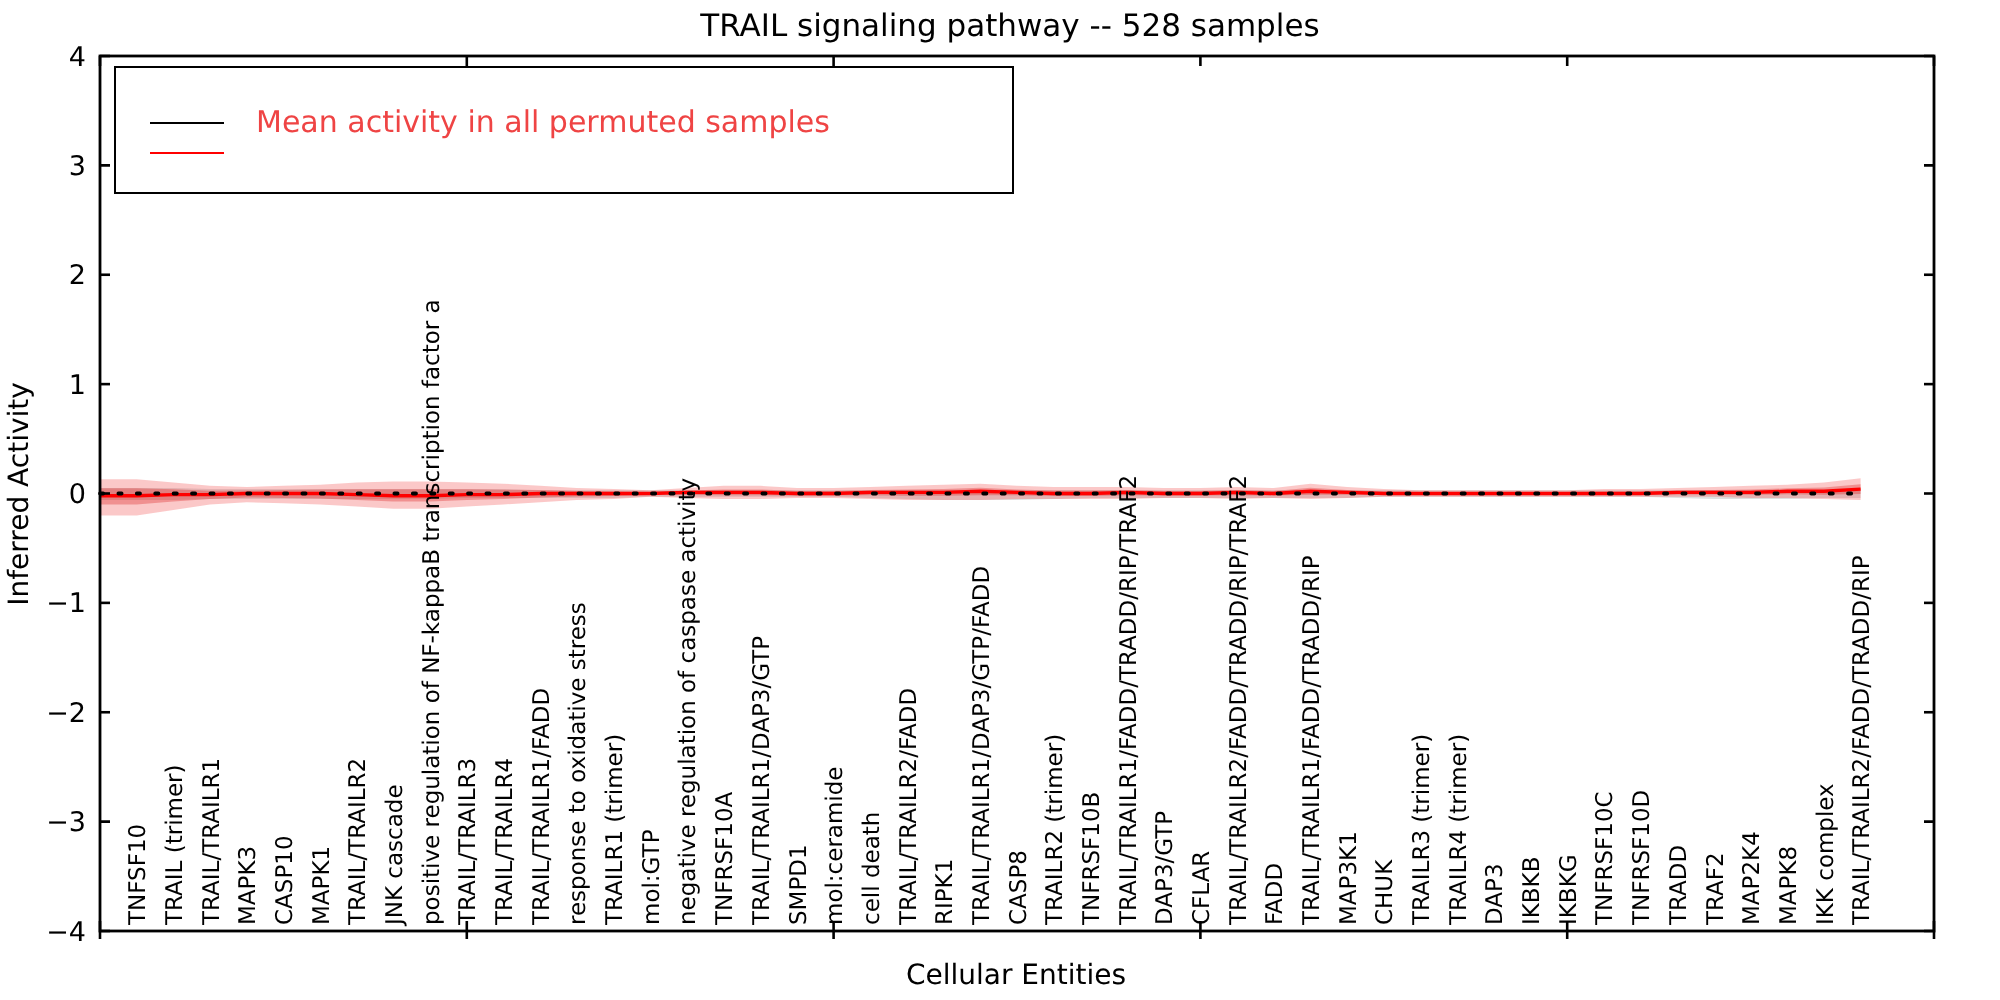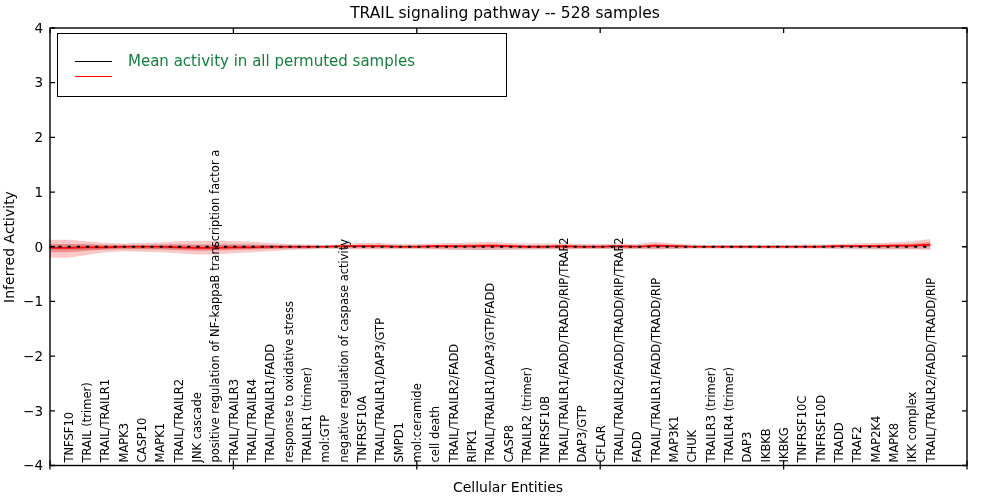--- a/index.html
+++ b/index.html
@@ -8,21 +8,21 @@
   svg text{font-family:"DejaVu Sans", sans-serif;fill:#000;}
   .title-text{font-size:15.5px;}
   .axis-label{font-size:14px;}
   .ytick-label{font-size:13.5px;}
   .xcat-label{font-size:11.5px;}
   .legend{position:absolute;left:57px;top:33px;width:450px;height:64px;
           border:1.6px solid #000;background:#fff;z-index:5;box-sizing:border-box;
           display:flex;flex-direction:column;justify-content:center;gap:7px;padding-left:17px;}
   .legend-row{display:flex;align-items:center;line-height:1;}
   .legend-swatch{display:inline-block;width:37px;height:0;margin-right:16px;}
-  .legend-label{font-size:15px;color:#15803d;}
+  .legend-label{font-size:15px;color:#ef4444;}
 </style>
 </head>
 <body>
 
 <div class="figure">
   <svg id="plot" width="1000" height="500" viewBox="0 0 1000 500">
     <text class="title-text" x="505" y="18" text-anchor="middle">TRAIL signaling pathway -- 528 samples</text>
     <text class="axis-label" x="14" y="247" text-anchor="middle" transform="rotate(-90 14 247)">Inferred Activity</text>
     <text class="axis-label" x="508" y="492" text-anchor="middle">Cellular Entities</text>
 

